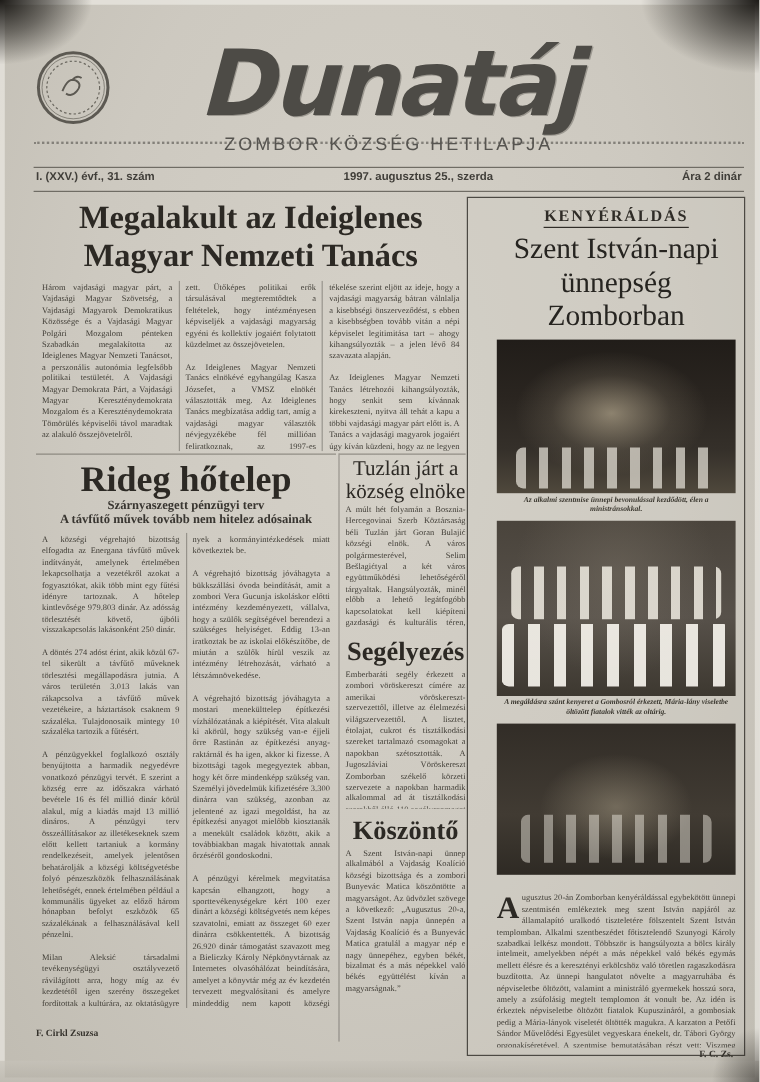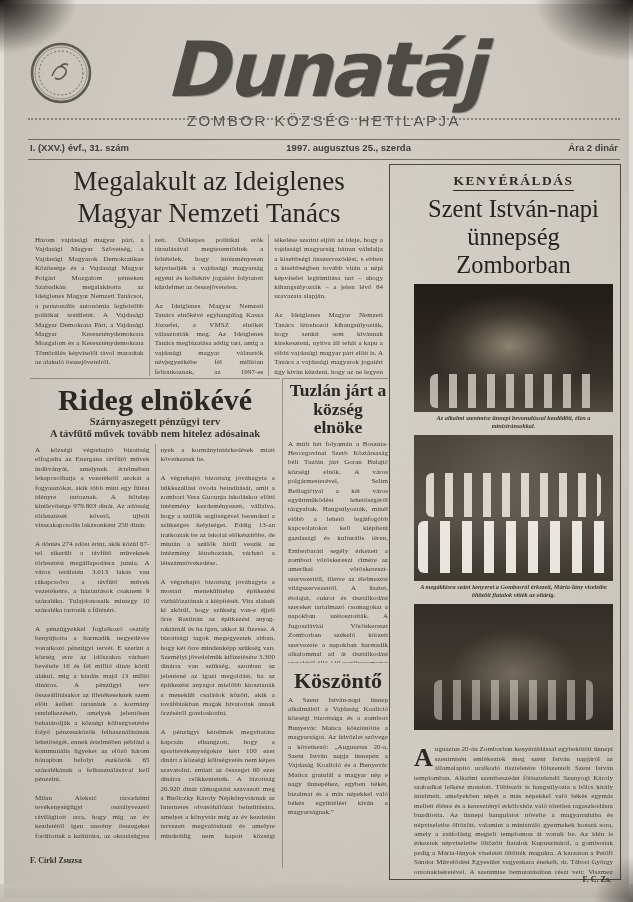--- a/index.html
+++ b/index.html
@@ -28,38 +28,38 @@
     font-family:"Liberation Sans", sans-serif;font-size:9.5px;font-weight:bold;color:#403e39;}
   .dateline .c{text-align:center;} .dateline .r{}
 
   
   .body-txt{font-size:7px;line-height:9.4px;text-align:justify;white-space:pre-line;
     color:#3d3a33;overflow:hidden;letter-spacing:.05px;}
   .sig{font-size:8px;font-weight:bold;color:#35322c;}
 
   
   .lead-headline{position:absolute;left:30px;top:165px;width:358px;text-align:center;
-    font-size:27px;line-height:32px;font-weight:normal;color:#2c2924;}
+    font-size:27px;line-height:32px;font-weight:bold;color:#2c2924;}
   .lead-cols{position:absolute;left:30px;top:234px;width:358px;height:142px;display:flex;overflow:hidden;}
   .lead-cols .col{flex:1;padding:2px 5px 0 5px;}
   .lead-cols .col + .col{border-left:1px solid rgba(80,77,70,.45);}
 
   
   .hotelep{position:absolute;left:30px;top:378px;width:250px;height:490px;border-top:1px solid rgba(80,77,70,.5);}
   .hotelep-headline{margin-top:4px;text-align:center;font-size:30px;line-height:33px;font-weight:bold;color:#2c2924;}
   .hotelep-sub{text-align:center;font-size:10.5px;line-height:12px;font-weight:bold;color:#383530;}
   .hotelep-cols{display:flex;height:396px;overflow:hidden;margin-top:4px;}
   .hotelep-cols .col{flex:1;padding:2px 5px 0 5px;}
   .hotelep-cols .col + .col{border-left:1px solid rgba(80,77,70,.45);}
   .hotelep-sig{text-align:left;padding-right:8px;margin-top:16px;}
 
   
   .midcol{position:absolute;left:282px;top:378px;width:106px;height:490px;
     border-top:1px solid rgba(80,77,70,.5);border-left:1px solid rgba(80,77,70,.45);padding-left:5px;box-sizing:border-box;}
-  .mid-h1{margin-top:2px;text-align:center;font-size:17.5px;line-height:18.5px;font-weight:bold;color:#2c2924;}
+  .mid-h1{margin-top:2px;text-align:center;font-size:17.5px;line-height:18.5px;font-weight:normal;color:#2c2924;}
   .mid-h2{margin-top:6px;text-align:center;font-size:22px;line-height:24px;font-weight:bold;color:#2c2924;}
   .mid-body{margin-top:3px;}
   .mid-body.t1{height:104px;} .mid-body.t2{height:116px;} .mid-body.t3{height:128px;}
 
   
   .feature{position:absolute;left:389px;top:164px;width:232px;height:716px;
     border:1px solid #4c4943;box-sizing:border-box;padding:6px 5px 4px 22px;background:rgba(210,206,197,.35);}
   .kicker-wrap{text-align:center;}
   .kicker{display:inline-block;font-size:13.5px;font-weight:bold;letter-spacing:1.5px;color:#2f2c27;
     border-bottom:1.5px solid #2f2c27;padding-bottom:1px;}
@@ -121,21 +121,21 @@
 
 Az Ideiglenes Magyar Nemzeti Tanács elnökévé egyhangúlag Kasza Józsefet, a VMSZ elnökét választották meg. Az Ideiglenes Tanács megbízatása addig tart, amíg a vajdasági magyar választók névjegyzékébe fél millióan feliratkoznak, az 1997-es választásokon a magyar pártokra leadott összes szavazat felét meghaladó számban.
 
 A jelen lévő pártvezetők ér-</div>
     <div class="col body-txt">tékelése szerint eljött az ideje, hogy a vajdasági magyarság bátran válnlalja a kisebbségi önszerveződést, s ebben a kisebbségben tovább vitán a népi képviselet legitimitása tart – ahogy kihangsúlyozták – a jelen lévő 84 szavazata alapján.
 
 Az Ideiglenes Magyar Nemzeti Tanács létrehozói kihangsúlyozták, hogy senkit sem kívánnak kirekeszteni, nyitva áll tehát a kapu a többi vajdasági magyar párt előtt is. A Tanács a vajdasági magyarok jogaiért úgy kíván küzdeni, hogy az ne legyen egyetlen más nemzet kárára.</div>
   </div>
 
   <div class="hotelep">
-    <div class="hotelep-headline">Rideg elnökévé</div>
+    <div class="hotelep-headline">Rideg hőtelep</div>
     <div class="hotelep-sub">Szárnyaszegett pénzügyi terv</div>
     <div class="hotelep-sub">A távfűtő művek tovább nem hitelez adósainak</div>
     <div class="hotelep-cols">
       <div class="col body-txt">A községi végrehajtó bizottság elfogadta az Energana távfűtő művek indítványát, amelynek értelmében lekapcsolhatja a vezetékről azokat a fogyasztókat, akik több mint egy fűtési idényre tartoznak. A hőtelep kintlevősége 979.803 dinár. Az adósság törlesztését követő, újbóli visszakapcsolás lakásonként 250 dinár.
 
 A döntés 274 adóst érint, akik közül 67-tel sikerült a távfűtő műveknek törlesztési megállapodásra jutnia. A város területén 3.013 lakás van rákapcsolva a távfűtő művek vezetékeire, a háztartások csaknem 9 százaléka. Tulajdonosaik mintegy 10 százaléka tartozik a fűtésért.
 
 A pénzügyekkel foglalkozó osztály benyújtotta a harmadik negyedévre vonatkozó pénzügyi tervét. E szerint a község erre az időszakra várható bevétele 16 és fél millió dinár körül alakul, míg a kiadás majd 13 millió dináros. A pénzügyi terv összeállításakor az illetékeseknek szem előtt kellett tartaniuk a kormány rendelkezéseit, amelyek jelentősen behatárolják a községi költségvetésbe folyó pénzeszközök felhasználásának lehetőségét, ennek értelmében például a kommunális ügyeket az előző három hónapban befolyt eszközök 65 százalékának a felhasználásával kell pénzelni.
 
 Milan Aleksić társadalmi tevékenységügyi osztályvezető rávilágított arra, hogy míg az év kezdetétől igen szerény összegeket fordítottak a kultúrára, az oktatásügyre és a sporttevékenységekre, aminek meglehetősen lehangolóak és drasztikusak a következményei. Sorra szűnnek meg a sportklubok, a művelődési egyesületek alábbhagytak tevékenységükkel, az új tanév megkezdését pedig csak emberfeletti küzdelemmel lehet szavatolni. Mint mondta, mindezek a katasztrofális következmé-</div>
@@ -148,20 +148,21 @@
 A pénzügyi kérelmek megvitatása kapcsán elhangzott, hogy a sporttevékenységekre kért 100 ezer dinárt a községi költségvetés nem képes szavatolni, emiatt az összeget 60 ezer dinárra csökkentették. A bizottság 26.920 dinár támogatást szavazott meg a Bieliczky Károly Népkönyvtárnak az Internetes olvasóhálózat beindítására, amelyet a könyvtár még az év kezdetén tervezett megvalósítani és amelyre mindeddig nem kapott községi támogatást. A sztapáriak kérelmet nyújtottak be a Gospojinsko večeri elnevezésű falurendezvény támogatásához, a bizottság pedig 2 ezer dináros támogatást szavazott meg számukra.</div>
     </div>
     <div class="hotelep-sig sig">F. Cirkl Zsuzsa</div>
   </div>
 
   <div class="midcol">
     <div class="mid-h1">Tuzlán járt a község elnöke</div>
     <div class="mid-body body-txt t1">A múlt hét folyamán a Bosznia-Hercegovinai Szerb Köztársaság béli Tuzlán járt Goran Bulajić községi elnök. A város polgármesterével, Selim Bešlagićtyal a két város együttműködési lehetőségéről tárgyaltak. Hangsúlyozták, minél előbb a lehető legátfogóbb kapcsolatokat kell kiépíteni gazdasági és kulturális téren, hiszen ez az együttműködés 1992-ig virágzott.
 
 Goran Bulajićot fogadták a tuzlai képviselők is. A legtöbbet a művelődési együttműködésről beszéltek, megállapodtak a tuzlai és a zombori színház kölcsönös vendégszerepléséről.</div>
+    <div class="mid-h2">Segélyezés</div>
     <div class="mid-body body-txt t2">Emberbaráti segély érkezett a zombori vöröskereszt címére az amerikai vöröskereszt-szervezettől, illetve az élelmezési világszervezettől. A lisztet, étolajat, cukrot és tisztálkodási szereket tartalmazó csomagokat a napokban szétosztották. A Jugoszláviai Vöröskereszt Zomborban székelő körzeti szervezete a napokban harmadik alkalommal ad át tisztálkodási szerekből álló 110 segélycsomagot azoknak, akik a NATO támadások során szerzett sebesüléseikből a belgrádi Katonai Akadémia kórházában gyógyulnak. Korábbi akciói során 260 csomagot osztott szét.</div>
     <div class="mid-h2">Köszöntő</div>
     <div class="mid-body body-txt t3">A Szent István-napi ünnep alkalmából a Vajdaság Koalíció községi bizottsága és a zombori Bunyevác Matica köszöntötte a magyarságot. Az üdvözlet szövege a következő: „Augusztus 20-a, Szent István napja ünnepén a Vajdaság Koalíció és a Bunyevác Matica gratulál a magyar nép e nagy ünnepéhez, egyben békét, bizalmat és a más népekkel való békés együttélést kíván a magyarságnak.”</div>
   </div>
 
   <div class="feature">
     <div class="kicker-wrap">
       <span class="kicker">KENYÉRÁLDÁS</span>
     </div>
     <div class="feature-headline">Szent István-napi ünnepség Zomborban</div>

